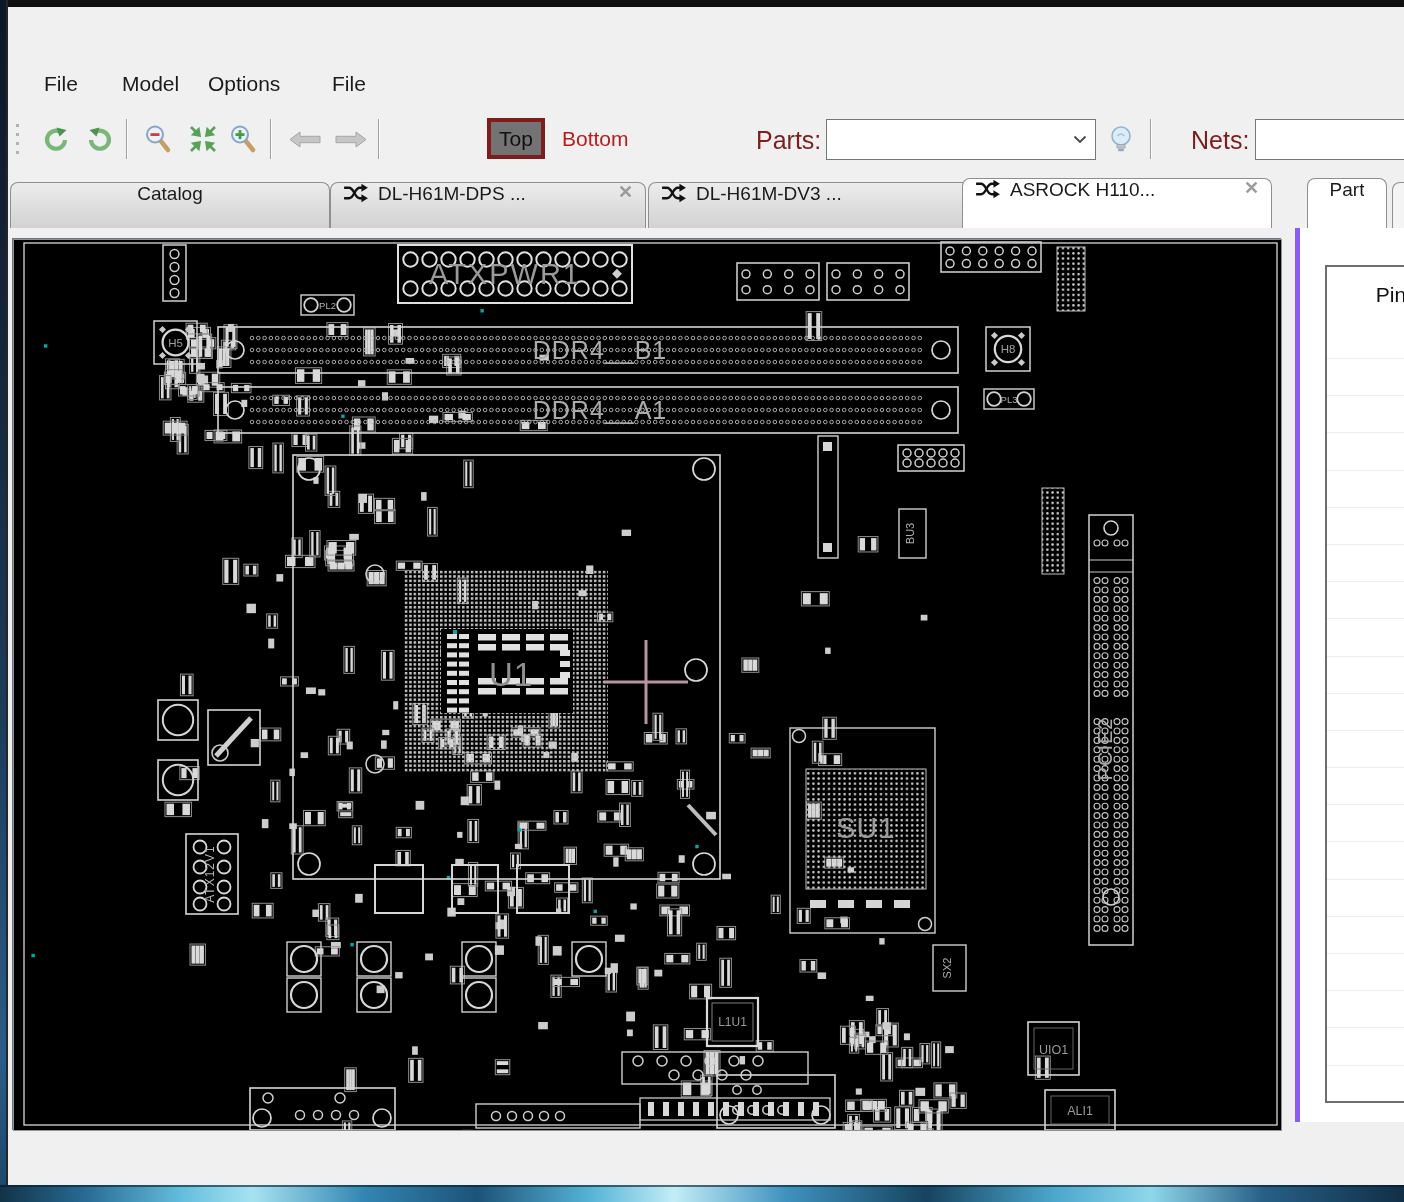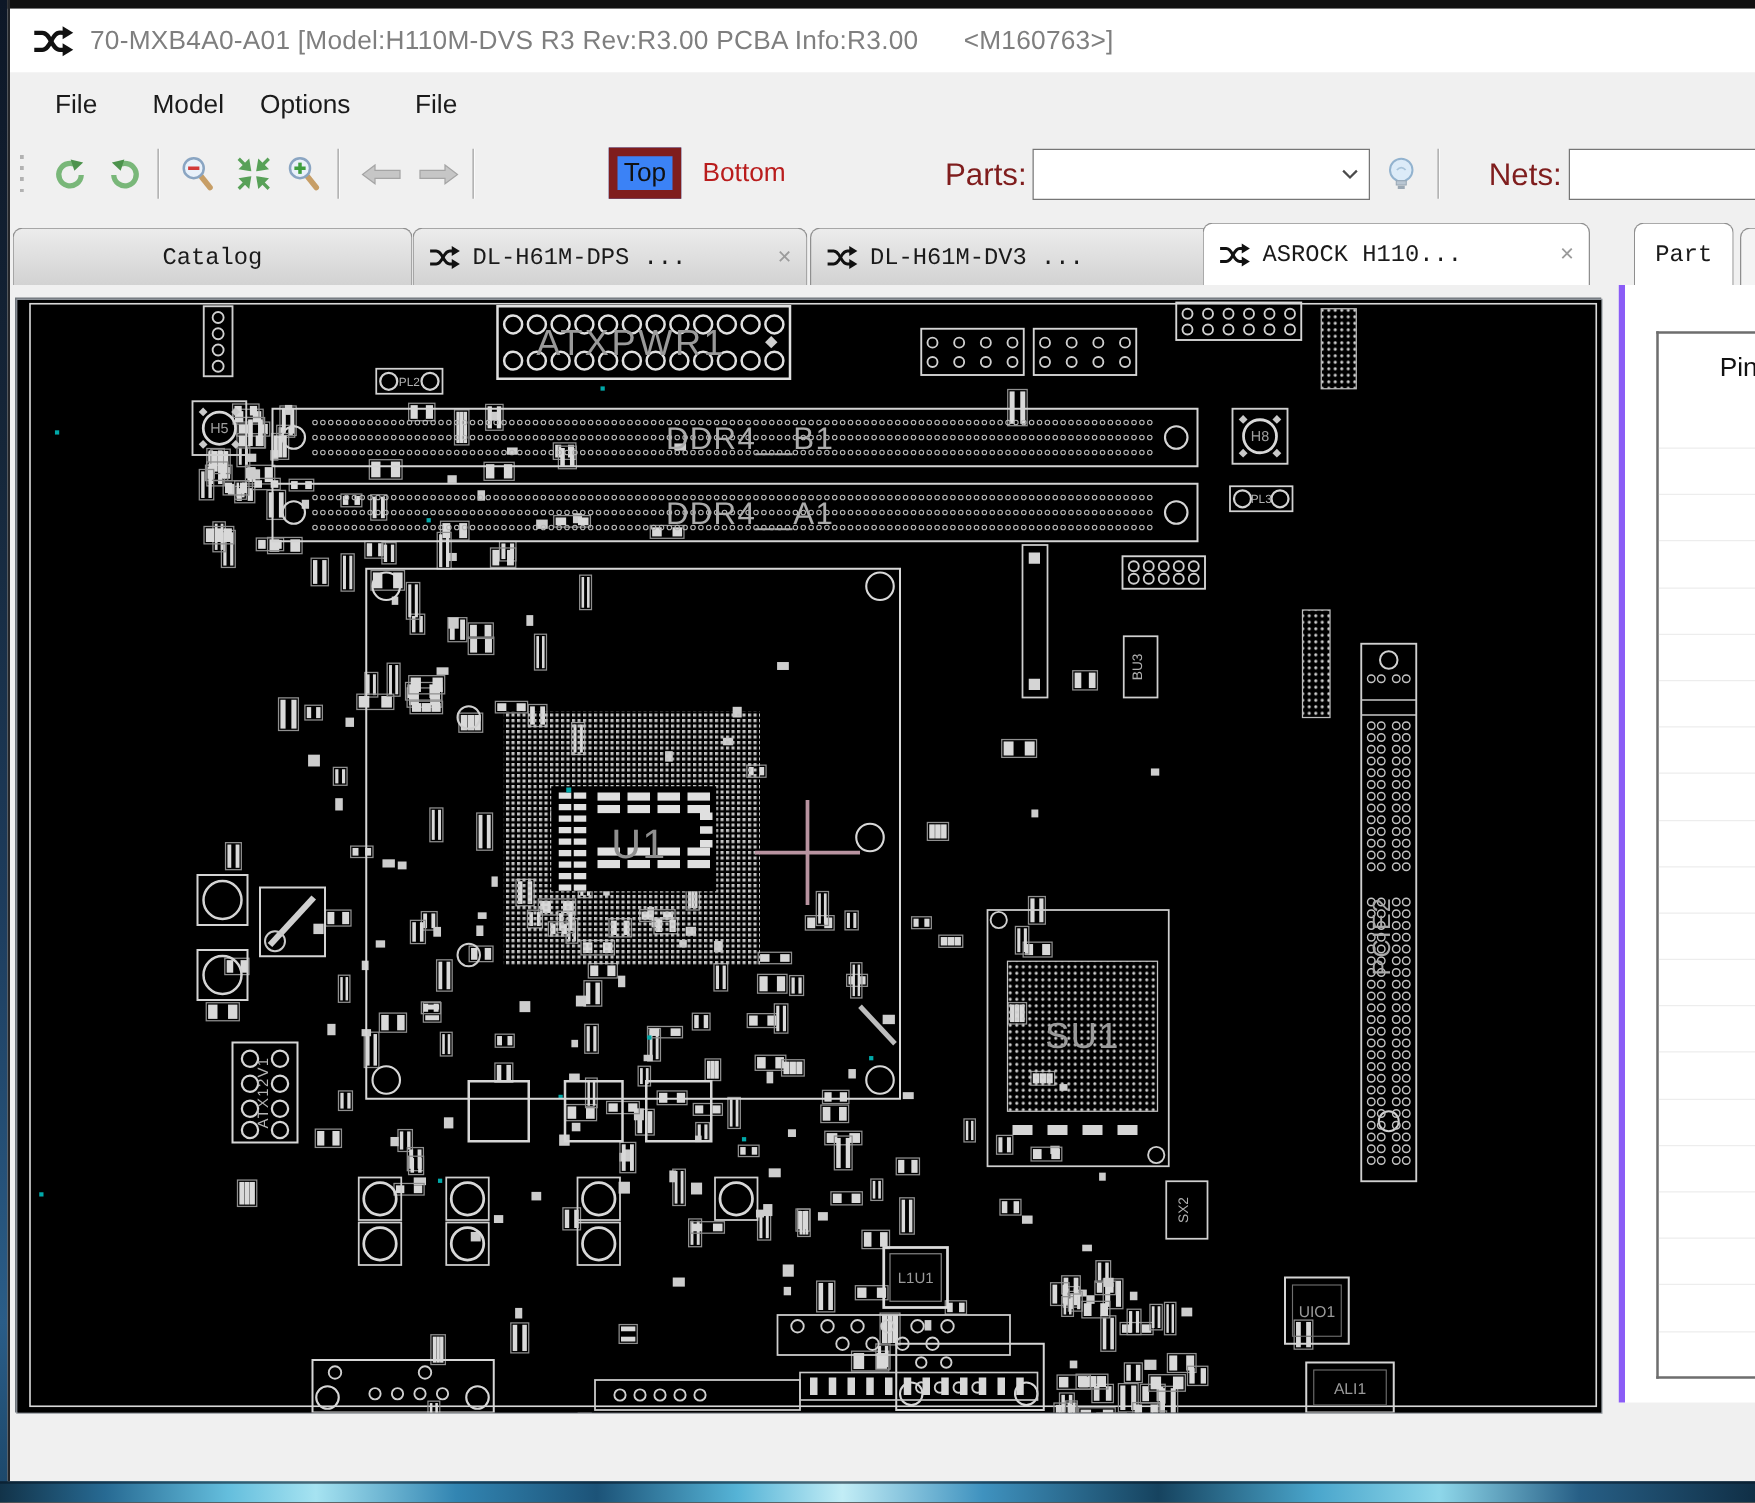--- a/index.html
+++ b/index.html
@@ -29,37 +29,37 @@
   .menu-item{position:absolute;top:0;height:52px;line-height:52px;font-size:21px;color:#1a1a1a;
     padding:0 6px;cursor:default;}
 
   .toolbar{position:absolute;left:8px;top:110px;width:1396px;height:64px;background:#f0f0f0;}
   .grip{position:absolute;left:8px;top:14px;width:3px;height:36px;
     background:repeating-linear-gradient(180deg,#b2b2b2 0 3px,transparent 3px 9px);}
   .tb-btn{position:absolute;top:9px;width:38px;height:40px;display:flex;align-items:center;
     justify-content:center;}
   .tb-sep{position:absolute;top:9px;width:0;height:40px;border-left:1px solid #a0a0a0;
     border-right:1px solid #fbfbfb;}
-  .top-btn{position:absolute;left:479px;top:8px;width:58px;height:41px;background:#3b82f6;
-    border:7px solid #7f1d1d;font-size:21px;color:#111;display:flex;align-items:center;
+  .top-btn{position:absolute;left:479px;top:8px;width:58px;height:41px;background:#737373;
+    border:4px solid #7f1d1d;font-size:21px;color:#111;display:flex;align-items:center;
     justify-content:center;font-family:"Liberation Sans",sans-serif;}
   .bottom-lbl{position:absolute;left:548px;top:8px;height:41px;line-height:41px;font-size:21px;
     color:#b91c1c;padding:0 6px;}
   .tb-label{position:absolute;top:0;height:60px;line-height:60px;font-size:25px;color:#7f1d1d;}
   .combo{position:absolute;left:818px;top:9px;width:270px;height:41px;background:#fff;
     border:1px solid #767676;display:flex;align-items:center;}
   .combo-value{flex:1;padding-left:8px;font-size:18px;color:#222;}
   .combo-arrow{width:30px;display:flex;justify-content:center;}
   .nets-input{position:absolute;left:1247px;top:9px;width:175px;height:41px;background:#fff;
     border:1px solid #767676;font-size:18px;padding:0 8px;font-family:"Liberation Sans",sans-serif;}
 
   .tabbar{position:absolute;left:8px;top:174px;width:1396px;height:54px;}
-  .tab{position:absolute;display:flex;align-items:center;gap:9px;padding:0 12px;
+  .tab{position:absolute;display:flex;gap:9px;padding:0 12px;
     border:1px solid #8f8f8f;border-bottom:none;border-radius:8px 8px 0 0;font-size:19px;
-    color:#1a1a1a;cursor:default;font-family:Liberation Mono, monospace;}
+    color:#1a1a1a;cursor:default;}
   .tab.inactive{top:8px;height:46px;background:linear-gradient(#ececec,#d2d2d2);}
   .tab.active{top:4px;height:50px;background:#ffffff;z-index:3;}
   .tab .lbl{white-space:nowrap;overflow:hidden;}
   .tab .close{margin-left:auto;font-size:18px;font-weight:bold;color:#9b9b9b;line-height:1;}
   .tab.center{justify-content:center;}
 
   .board-wrap{position:absolute;left:14px;top:228px;width:1267px;height:890px;background:#000;
     box-shadow:0 0 0 1px #8d9399, -1px -1px 0 1px #70767c;margin-top:12px;}
   .board-wrap svg{display:block;}
 
@@ -75,31 +75,20 @@
 </head>
 <body>
 
 <div class="screen">
 
   <div class="desk-left"></div>
   <div class="desk-bottom"></div>
   <div class="win-top"></div>
   <div class="win-left"></div>
 
-  <div class="titlebar">
-    <span class="title-icon">
-      <svg width="34" height="26" viewBox="0 0 24 18">
-        <path d="M1 4.2 h4.5 c5 0 5 9.6 10 9.6 h2.5" stroke="#111" stroke-width="2.4" fill="none"></path>
-        <path d="M1 13.8 h4.5 c5 0 5 -9.6 10 -9.6 h2.5" stroke="#111" stroke-width="2.4" fill="none"></path>
-        <polygon points="17,0.5 23,4.2 17,7.9" fill="#111"></polygon>
-        <polygon points="17,10.1 23,13.8 17,17.5" fill="#111"></polygon>
-      </svg>
-    </span>
-    <span class="title-text">70-MXB4A0-A01 [Model:H110M-DVS R3 Rev:R3.00 PCBA Info:R3.00      &lt;M160763&gt;]</span>
-  </div>
 
   <div class="menubar">
     <span class="menu-item" style="left:30px">File</span>
     <span class="menu-item" style="left:108px">Model</span>
     <span class="menu-item" style="left:194px">Options</span>
     <span class="menu-item" style="left:318px">File</span>
   </div>
 
   <div class="toolbar">
     <span class="grip"></span>

